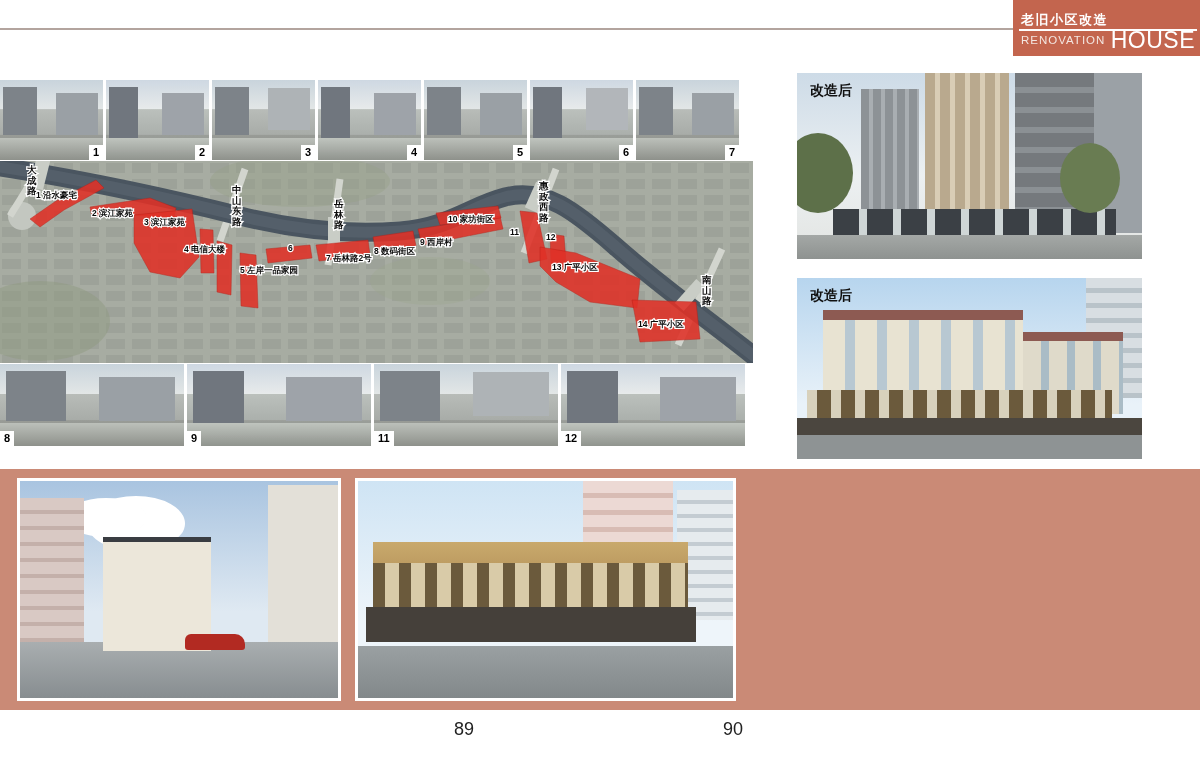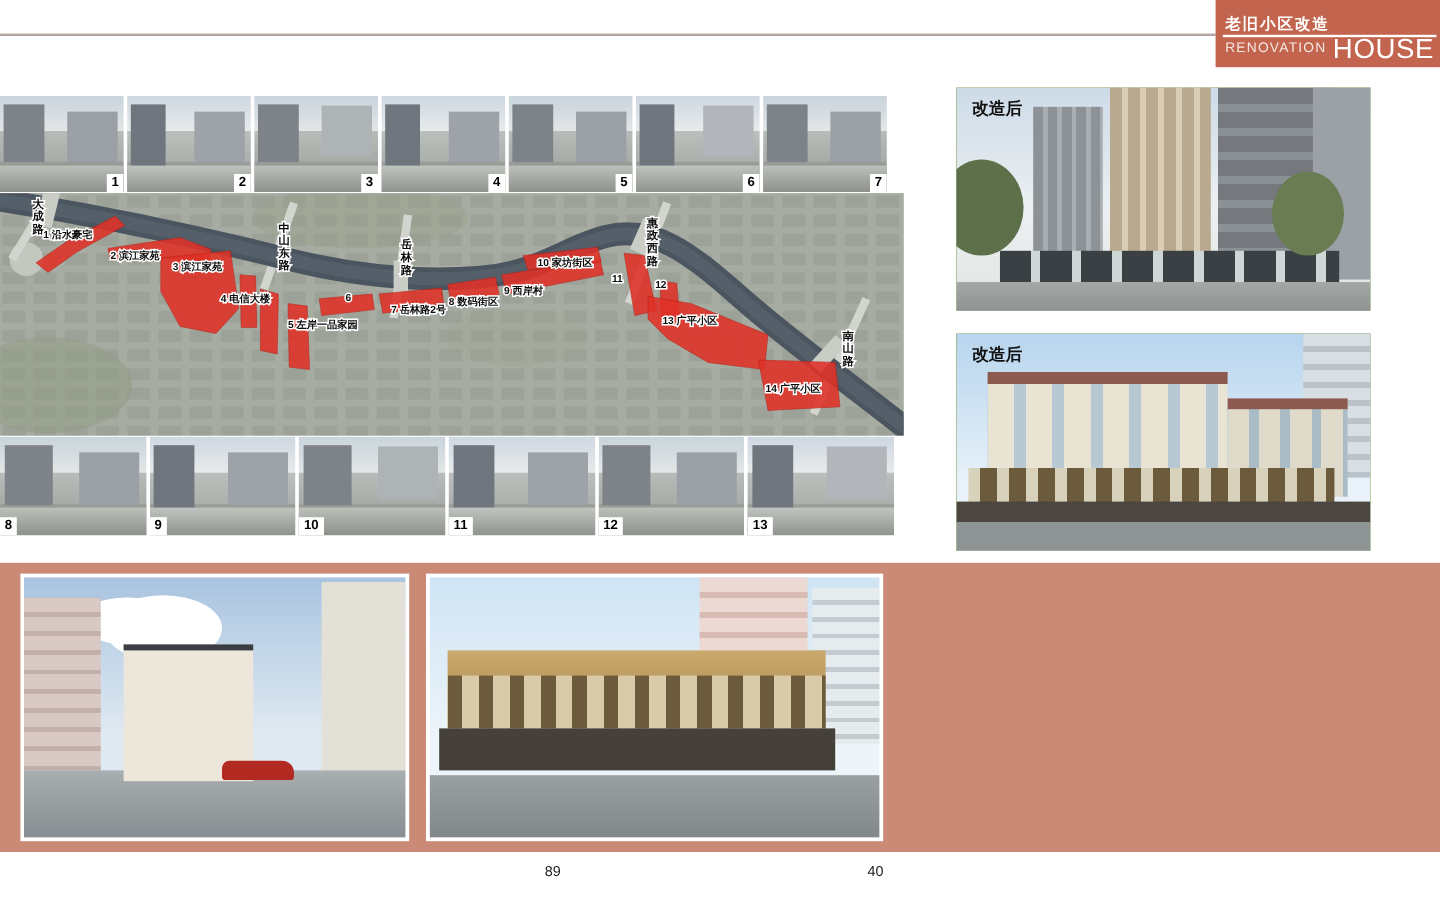--- a/index.html
+++ b/index.html
@@ -36,21 +36,21 @@
 
   
   .map{position:absolute;left:0;top:161px;width:753px;height:202px;background:#a3a3a3;}
   .map svg{display:block;width:100%;height:100%;}
   .map text{paint-order:stroke;stroke:#fff;stroke-width:2.5px;fill:#0b0b0b;font-weight:bold;
             font-family:"Liberation Sans","DejaVu Sans",sans-serif;}
   .map text.area-t{font-size:8.5px;}
   .map text.road-t{font-size:9.5px;letter-spacing:1px;}
 
   
-  .render{position:absolute;overflow:hidden;background:#4d7c0f;text-decoration:underline;}
+  .render{position:absolute;overflow:hidden;background:#14b8a6;text-decoration:underline;}
   #render1{left:797px;top:73px;width:345px;height:186px;}
   #render2{left:797px;top:278px;width:345px;height:181px;}
   .after-label{position:absolute;left:13px;top:9px;font-size:14px;font-weight:bold;color:#111;z-index:5;}
   .art{position:absolute;}
   
   .r1-sky{inset:0;background:linear-gradient(#cddbe7,#ecf0f2 55%,#e2e4e1);}
   .r1-ta{left:64px;top:16px;width:58px;height:126px;background:repeating-linear-gradient(90deg,#8d9296 0 8px,#a9aeb2 8px 12px);}
   .r1-tb{left:128px;top:0;width:84px;height:144px;background:repeating-linear-gradient(90deg,#b9a98e 0 10px,#d9cdb6 10px 15px);}
   .r1-tc{left:218px;top:0;width:96px;height:146px;background:repeating-linear-gradient(#75797d 0 14px,#8b9094 14px 20px);}
   .r1-td{right:0;top:0;width:48px;height:160px;background:#9ba1a6;}
@@ -86,21 +86,21 @@
   
   .b2-sky{inset:0;background:linear-gradient(#cfe4f4,#eef5fa 65%);}
   .b2-pink{right:16%;top:0;width:24%;height:55%;background:repeating-linear-gradient(#ecd9d4 0 12px,#d8bcb4 12px 17px);}
   .b2-white{right:0;top:4%;width:15%;height:60%;background:repeating-linear-gradient(#e6ebee 0 10px,#c4ccd2 10px 14px);}
   .b2-fac{left:4%;top:28%;width:84%;height:30%;background:linear-gradient(#c9a96c,#a8854e);}
   .b2-arch{left:4%;top:38%;width:84%;height:20%;background:repeating-linear-gradient(90deg,#6b5a3c 0 12px,#d9cba8 12px 26px);}
   .b2-base{left:2%;top:58%;width:88%;height:16%;background:#45403a;}
   .b2-road{left:0;right:0;bottom:0;height:24%;background:linear-gradient(#9aa0a2,#82888a);}
 
   
-  .pageno{position:absolute;top:719px;font-size:12px;color:#222;}
+  .pageno{position:absolute;top:719px;font-size:18px;color:#222;}
   #pageno-left{left:454px;} #pageno-right{left:723px;}
 </style>
 </head>
 <body>
 
 <div id="page">
 
   <div class="rule"></div>
 
   <div class="brand">
@@ -227,39 +227,27 @@
       <div class="photo">
         <i class="art b1"></i>
         <i class="art b2"></i>
         <i class="art rd"></i>
         <span class="badge left">9</span>
       </div>
       <div class="photo">
         <i class="art b1"></i>
         <i class="art b2"></i>
         <i class="art rd"></i>
-        <span class="badge left">10</span>
-      </div>
-      <div class="photo">
-        <i class="art b1"></i>
-        <i class="art b2"></i>
-        <i class="art rd"></i>
         <span class="badge left">11</span>
       </div>
       <div class="photo">
         <i class="art b1"></i>
         <i class="art b2"></i>
         <i class="art rd"></i>
         <span class="badge left">12</span>
-      </div>
-      <div class="photo">
-        <i class="art b1"></i>
-        <i class="art b2"></i>
-        <i class="art rd"></i>
-        <span class="badge left">13</span>
       </div>
     </div>
 
   <div id="render1" class="render">
     <div class="art r1-sky"></div>
     <div class="art r1-tb"></div>
     <div class="art r1-ta"></div>
     <div class="art r1-tc"></div>
     <div class="art r1-td"></div>
     <div class="art r1-shops"></div>
@@ -302,15 +290,15 @@
         <div class="art b2-fac"></div>
         <div class="art b2-arch"></div>
         <div class="art b2-base"></div>
         <div class="art b2-road"></div>
       </div>
     </div>
 
   </div>
 
   <div id="pageno-left" class="pageno">89</div>
-  <div id="pageno-right" class="pageno">40</div>
+  <div id="pageno-right" class="pageno">90</div>
 
 </div>
 
 </body></html>

